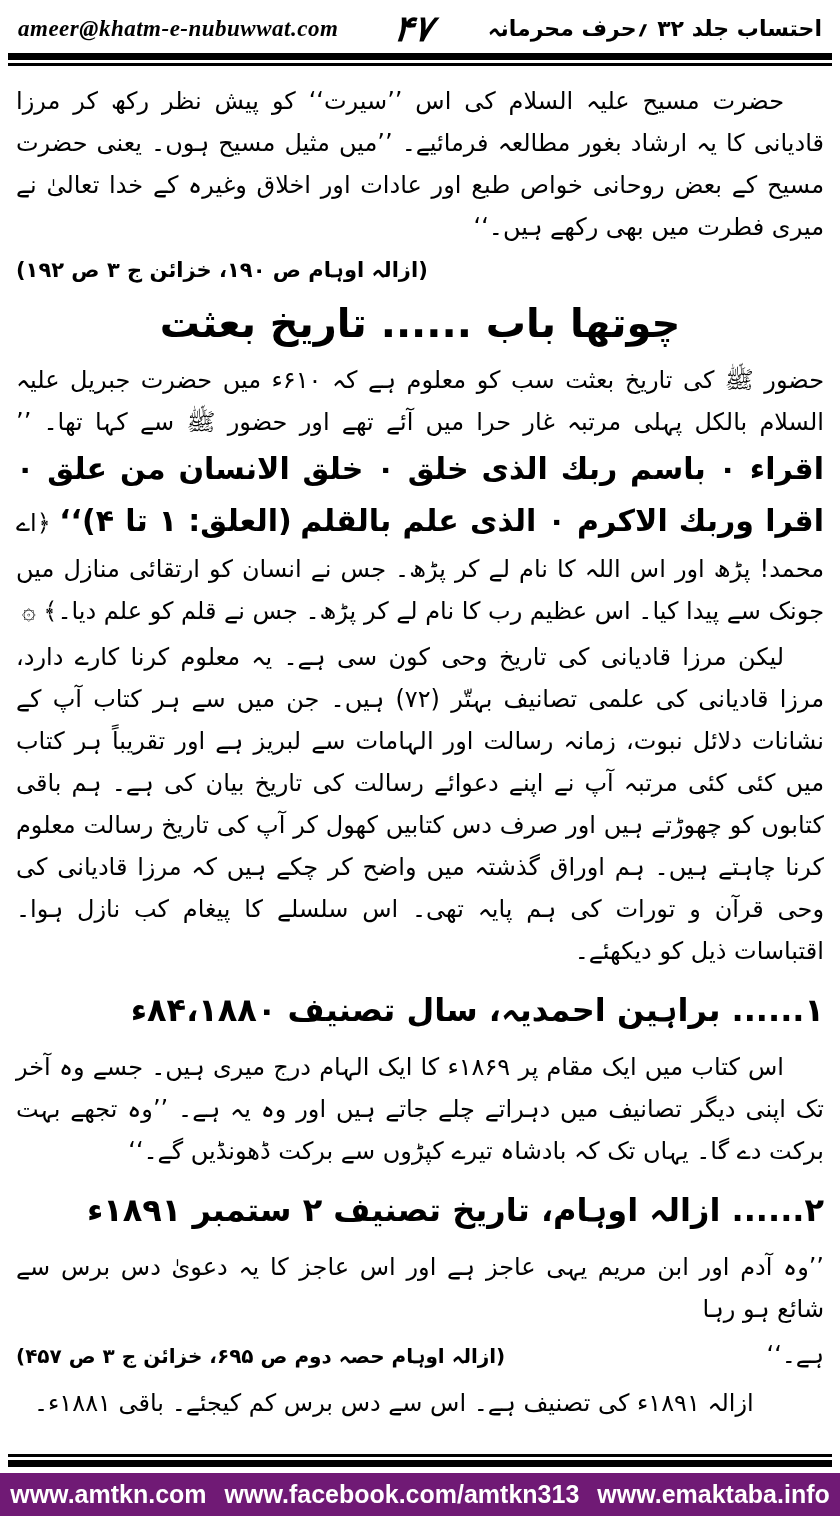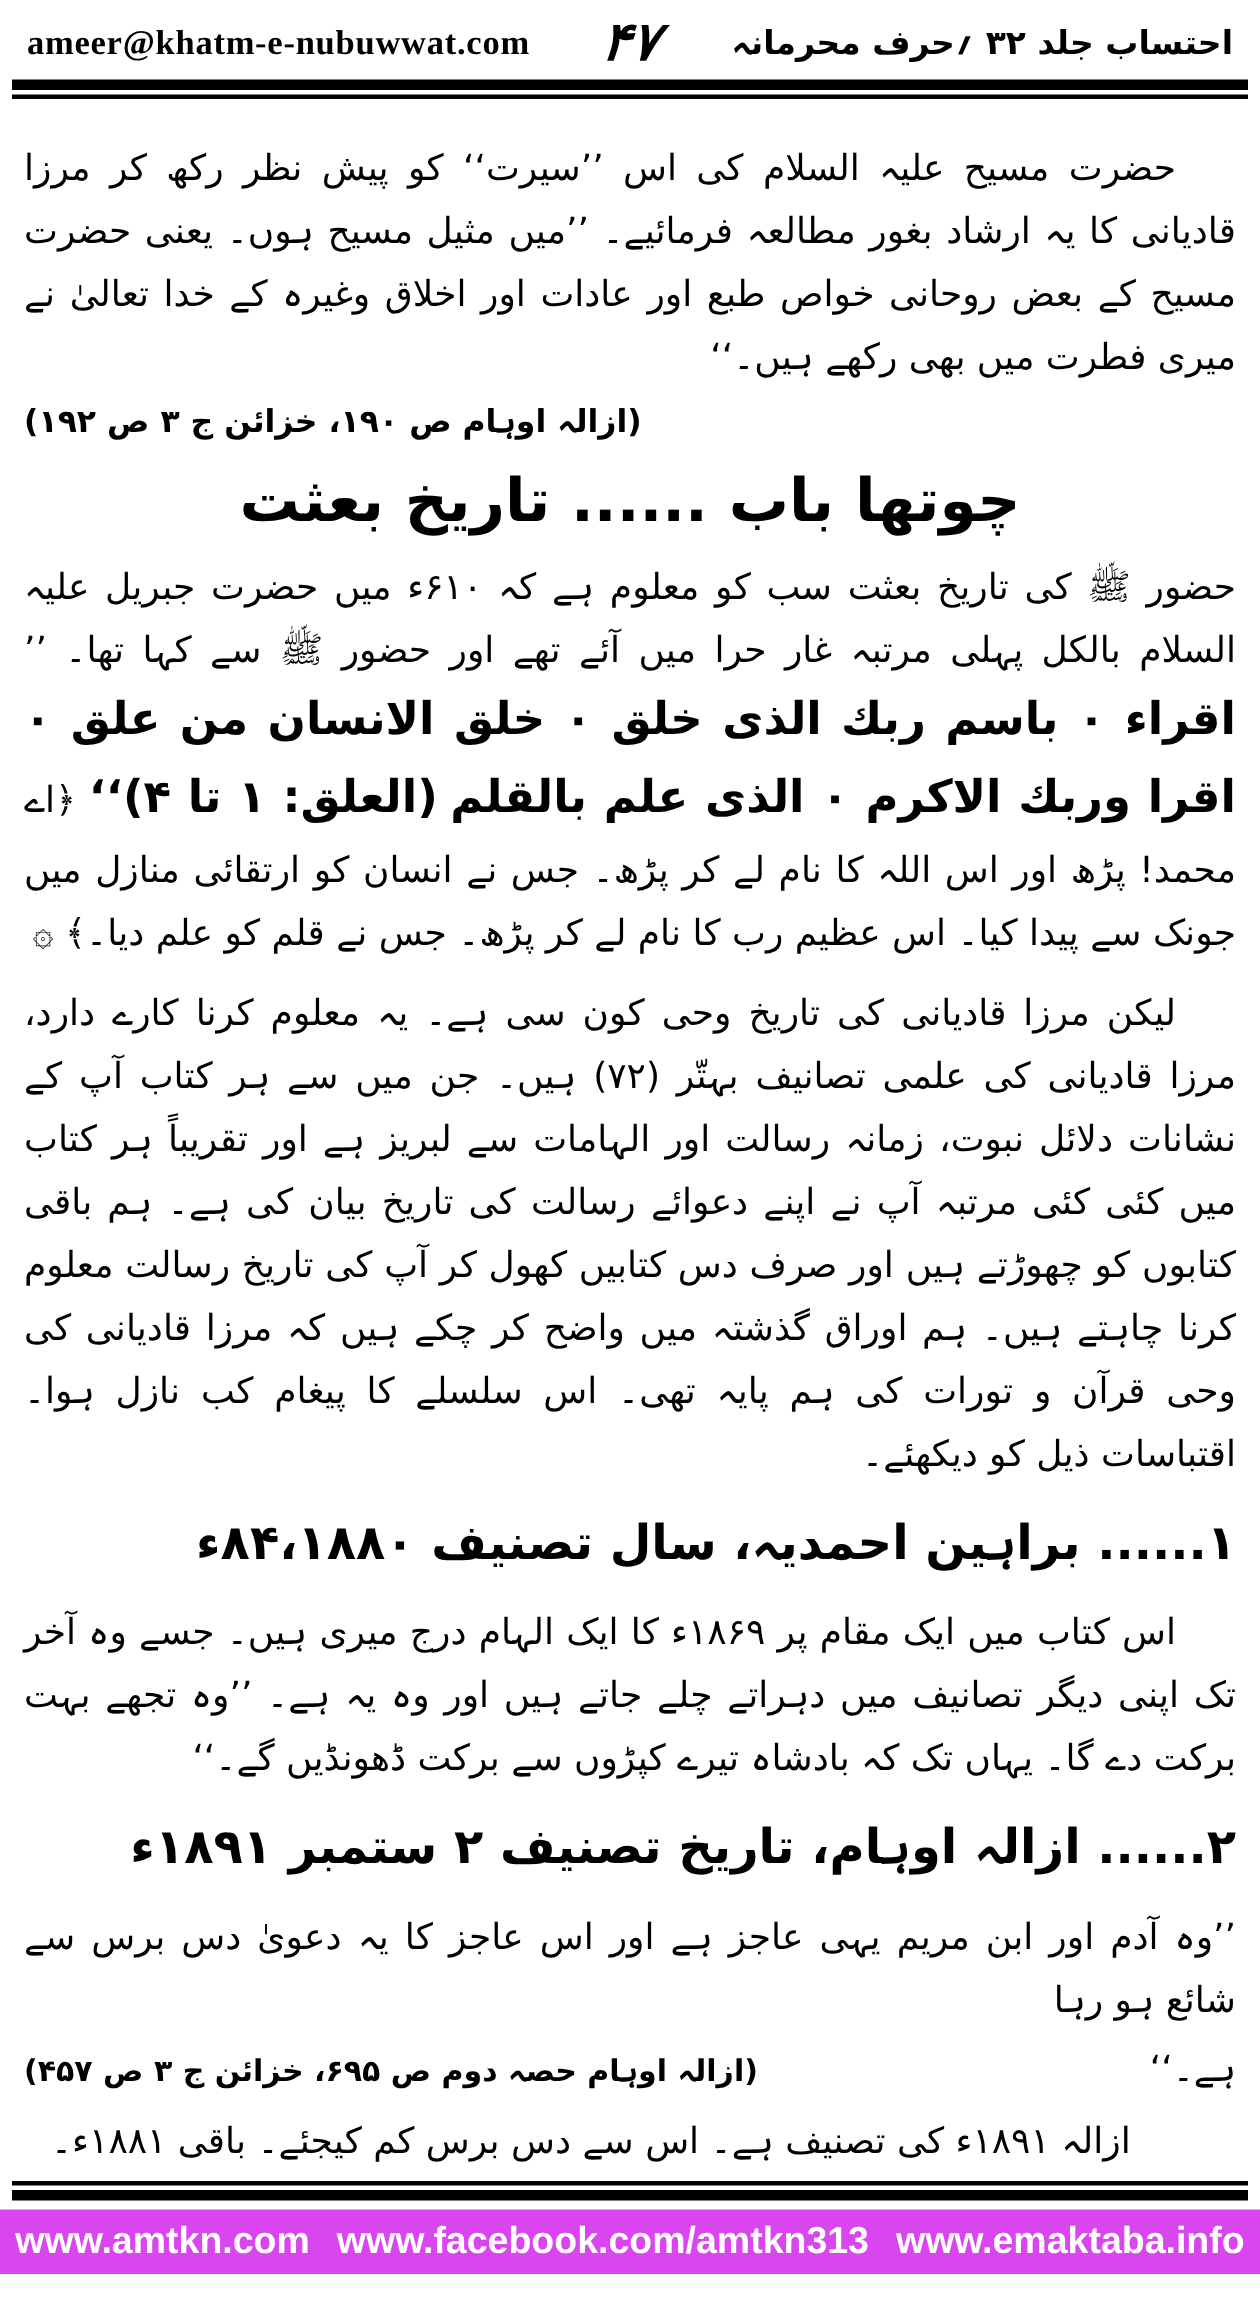--- a/index.html
+++ b/index.html
@@ -14,41 +14,41 @@
     font-family: "DejaVu Sans", sans-serif;
   }
   
   .header {
     display: flex; justify-content: space-between; align-items: center;
     padding: 8px 18px 2px 18px;
   }
   .header-email {
     direction: ltr;
     font-family: "Liberation Serif", serif;
-    font-weight: bold; font-size: 23px; letter-spacing: 0.5px;
+    font-weight: bold; font-size: 23px; letter-spacing: 0.5px; font-style: italic;
   }
   .header-pageno {
     font-size: 36px; font-weight: bold; font-style: italic;
     transform: skewX(-6deg);
   }
   .header-title {
     direction: rtl; font-size: 22px; font-weight: 600;
   }
   .rule-top { border-top: 7px solid #000; margin: 2px 8px 0 8px; }
   .rule-top2 { border-top: 3px solid #000; margin: 3px 8px 0 8px; }
 
   
   .body {
     direction: rtl;
     text-align: justify;
     padding: 14px 16px 0 16px;
     font-size: 24px;
     line-height: 1.75;
   }
-  .para { margin: 11px 0 4px 0; }
+  .para { margin: 0 0 4px 0; }
   .indent { text-indent: 40px; }
   .reference {
     direction: rtl; text-align: left;
     font-size: 21px; font-weight: bold;
     margin: 2px 0 6px 0;
   }
   .chapter-heading {
     text-align: center;
     font-size: 40px; font-weight: bold;
     margin: 10px 0 12px 0;
@@ -74,21 +74,21 @@
     padding-left: 18px;
     font-size: 24px;
     margin-top: 2px;
   }
 
   
   .footer { position: absolute; bottom: 0; left: 0; right: 0; }
   .footer-rule-thin  { border-top: 3px solid #000; margin: 0 8px; }
   .footer-rule-thick { border-top: 7px solid #000; margin: 3px 8px 6px 8px; }
   .footer-bar {
-    background: #d946ef; color: #fff;
+    background: #701a75; color: #fff;
     display: flex; justify-content: center; gap: 18px;
     align-items: center;
     font-family: "Liberation Sans", sans-serif;
     font-weight: bold; font-size: 25px;
     padding: 7px 0;
     margin-bottom: 24px;
     direction: ltr;
   }
 </style>
 </head>

